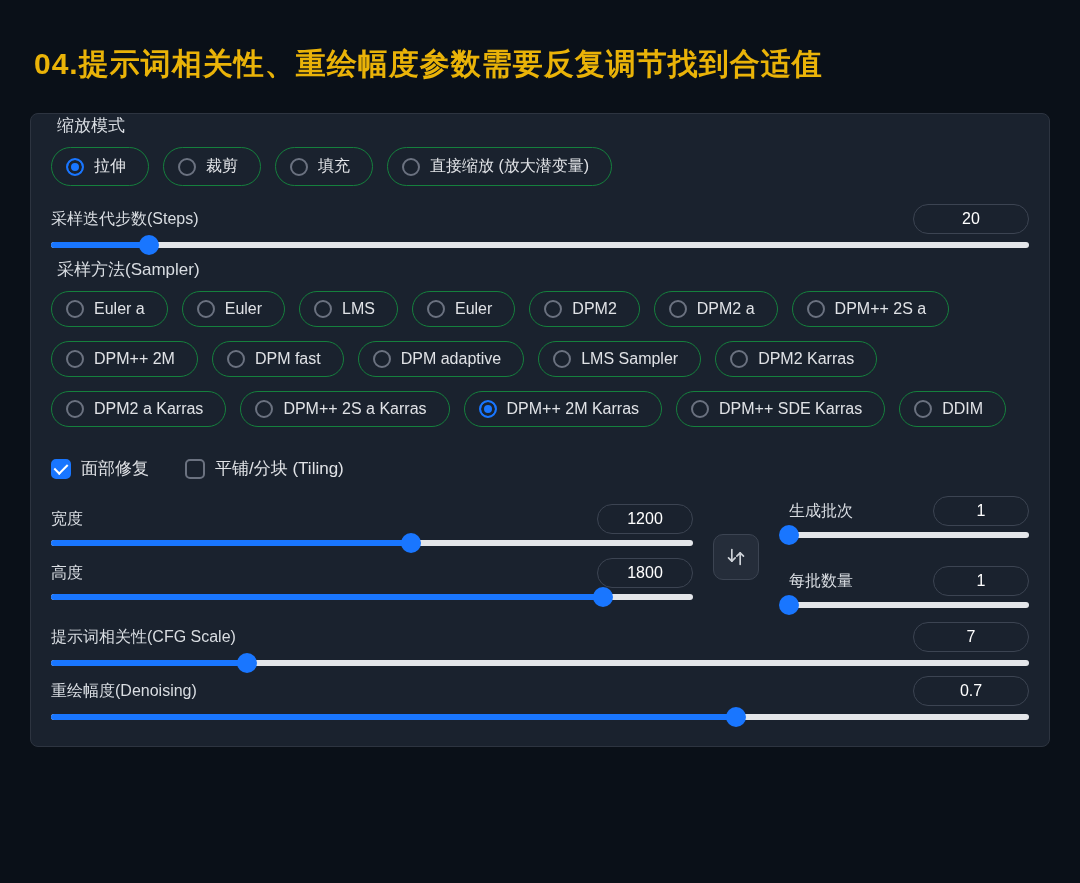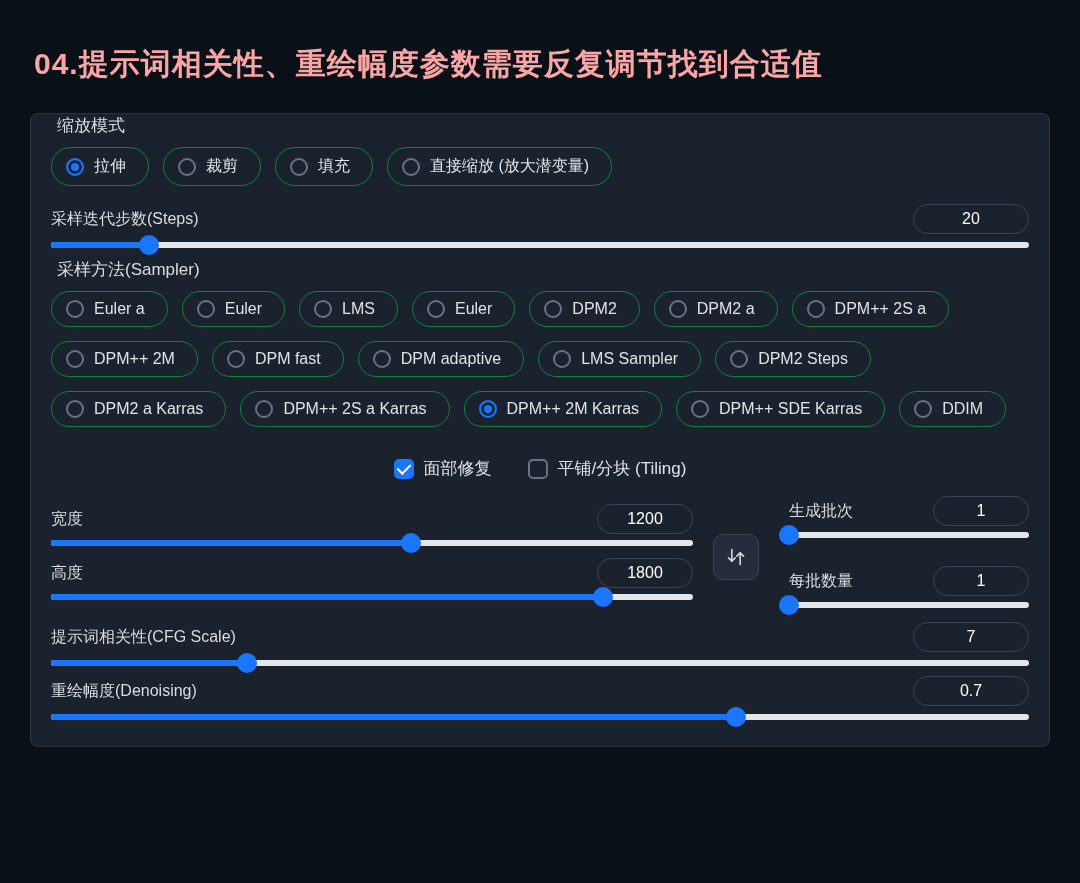--- a/index.html
+++ b/index.html
@@ -6,21 +6,21 @@
   html, body { width: 1080px; height: 883px; }
   body {
     background: #0a1018;
     font-family: -apple-system, "Segoe UI", "PingFang SC", "Microsoft YaHei", sans-serif;
     color: #e0e2e6;
     overflow: hidden;
   }
   .page-title {
     font-size: 30px;
     font-weight: 700;
-    color: #fca5a5;
+    color: #eab308;
     padding: 44px 0 28px 34px;
     letter-spacing: 1px;
   }
   .panel {
     margin: 0 30px 30px 30px;
     background: #1a222e;
     border: 1px solid #2d3440;
     border-radius: 8px;
     padding: 0 20px 16px 20px;
   }
@@ -92,21 +92,20 @@
     width: 20px; height: 20px;
     background: #1976ff;
     border-radius: 50%;
     transform: translate(-50%, -50%);
   }
   .check-row {
     display: flex;
     gap: 36px;
     align-items: center;
     margin: 20px 0 16px 0;
-    justify-content: center;
   }
   .check-item {
     display: flex;
     align-items: center;
     gap: 10px;
     cursor: pointer;
     font-size: 17px;
   }
   .checkbox {
     width: 20px; height: 20px;
@@ -244,21 +243,21 @@
         <div class="radio-chip">
           <span class="radio-dot"></span>
           <span>DPM adaptive</span>
         </div>
         <div class="radio-chip">
           <span class="radio-dot"></span>
           <span>LMS Sampler</span>
         </div>
         <div class="radio-chip">
           <span class="radio-dot"></span>
-          <span>DPM2 Steps</span>
+          <span>DPM2 Karras</span>
         </div>
         <div class="radio-chip">
           <span class="radio-dot"></span>
           <span>DPM2 a Karras</span>
         </div>
         <div class="radio-chip">
           <span class="radio-dot"></span>
           <span>DPM++ 2S a Karras</span>
         </div>
         <div class="radio-chip selected">

